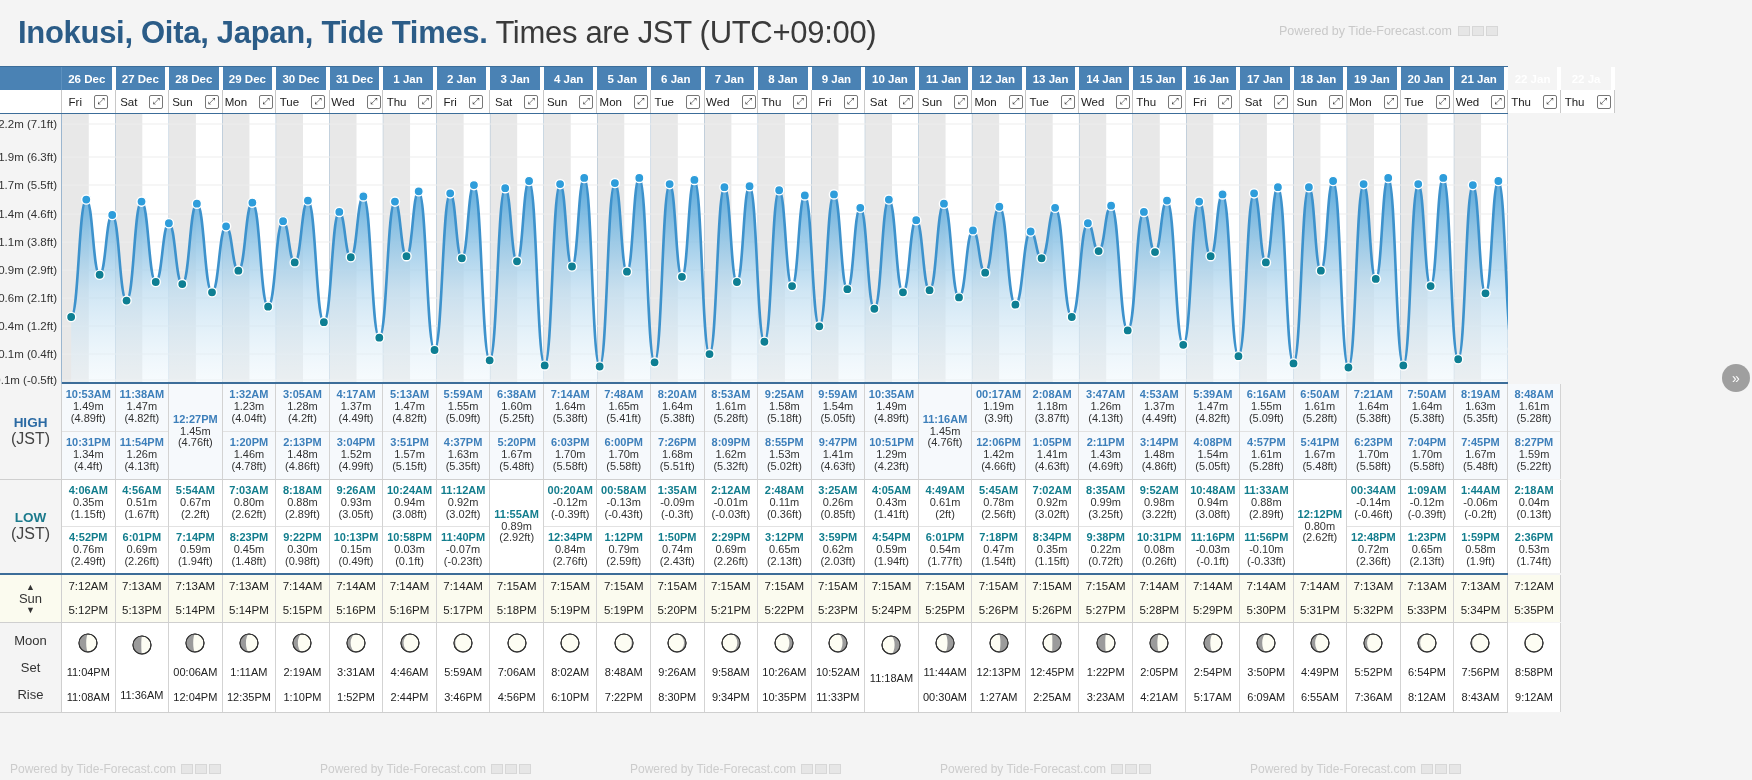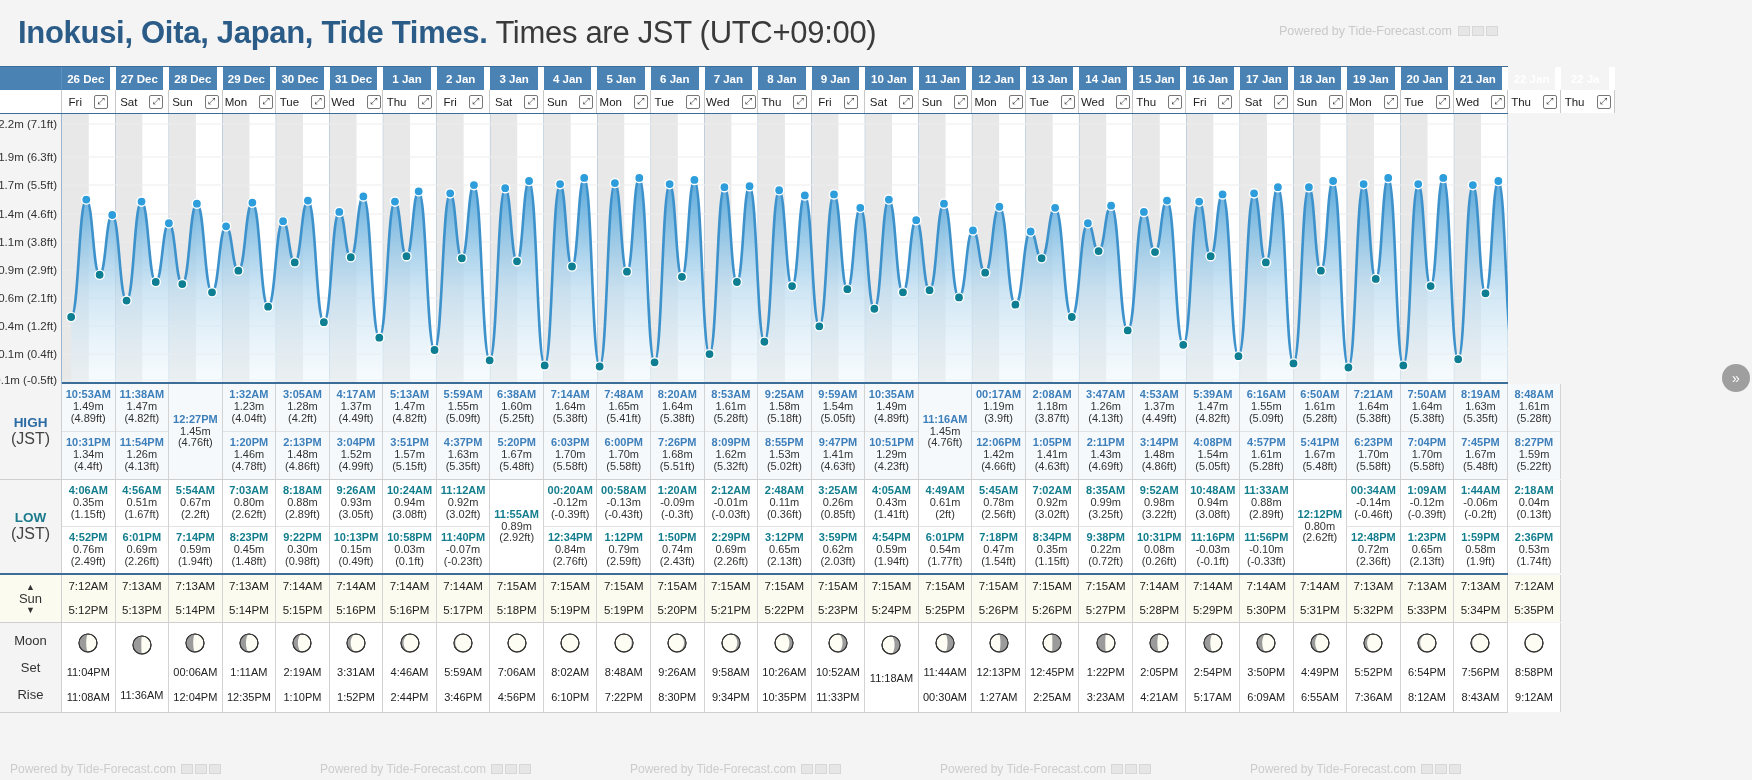--- a/index.html
+++ b/index.html
@@ -29,21 +29,21 @@
   .mini-flags{ display:flex; gap:2px; }
   .mini-flag{ width:12px; height:10px; border:1px solid #d7d7d7; background:#e6e6e6; }
 
   
   .dateband{
     display:flex; background:#4a82b4; height:24px; border-top:1px solid #3c6d99;
   }
   .dateband .lead{ width:62px; flex:0 0 62px; border-right:1px solid #5d91bf; }
   .dateband .dcell{
     flex:0 0 53.55px; width:53.55px;
-    border-right:6px solid #ffffff;
+    border-right:4px solid #ffffff;
     color:#fff; font-size:11.5px; font-weight:bold;
     display:flex; align-items:center; justify-content:center;
     white-space:nowrap; overflow:hidden;
   }
   .dowband{ display:flex; height:24px; background:#fff; border-bottom:1px solid #3c6d99;}
   .dowband .lead{ width:62px; flex:0 0 62px; background:#fff; border-right:1px solid #c8c8c8;}
   .dowband .dcell{
     flex:0 0 53.55px; width:53.55px; border-right:1px solid #c8c8c8;
     display:flex; align-items:center; justify-content:center; gap:12px;
     font-size:11.5px; color:#222; background:#fff; overflow:hidden;
@@ -977,21 +977,21 @@
             <span class="vf">(-0.43ft)</span>
           </div>
           <div class="subblock">
             <span class="tm">1:12PM</span>
             <span class="vm">0.79m</span>
             <span class="vf">(2.59ft)</span>
           </div>
         </div>
         <div class="tcell">
           <div class="subblock sep">
-            <span class="tm">1:20AM</span>
+            <span class="tm">1:35AM</span>
             <span class="vm">-0.09m</span>
             <span class="vf">(-0.3ft)</span>
           </div>
           <div class="subblock">
             <span class="tm">1:50PM</span>
             <span class="vm">0.74m</span>
             <span class="vf">(2.43ft)</span>
           </div>
         </div>
         <div class="tcell">

